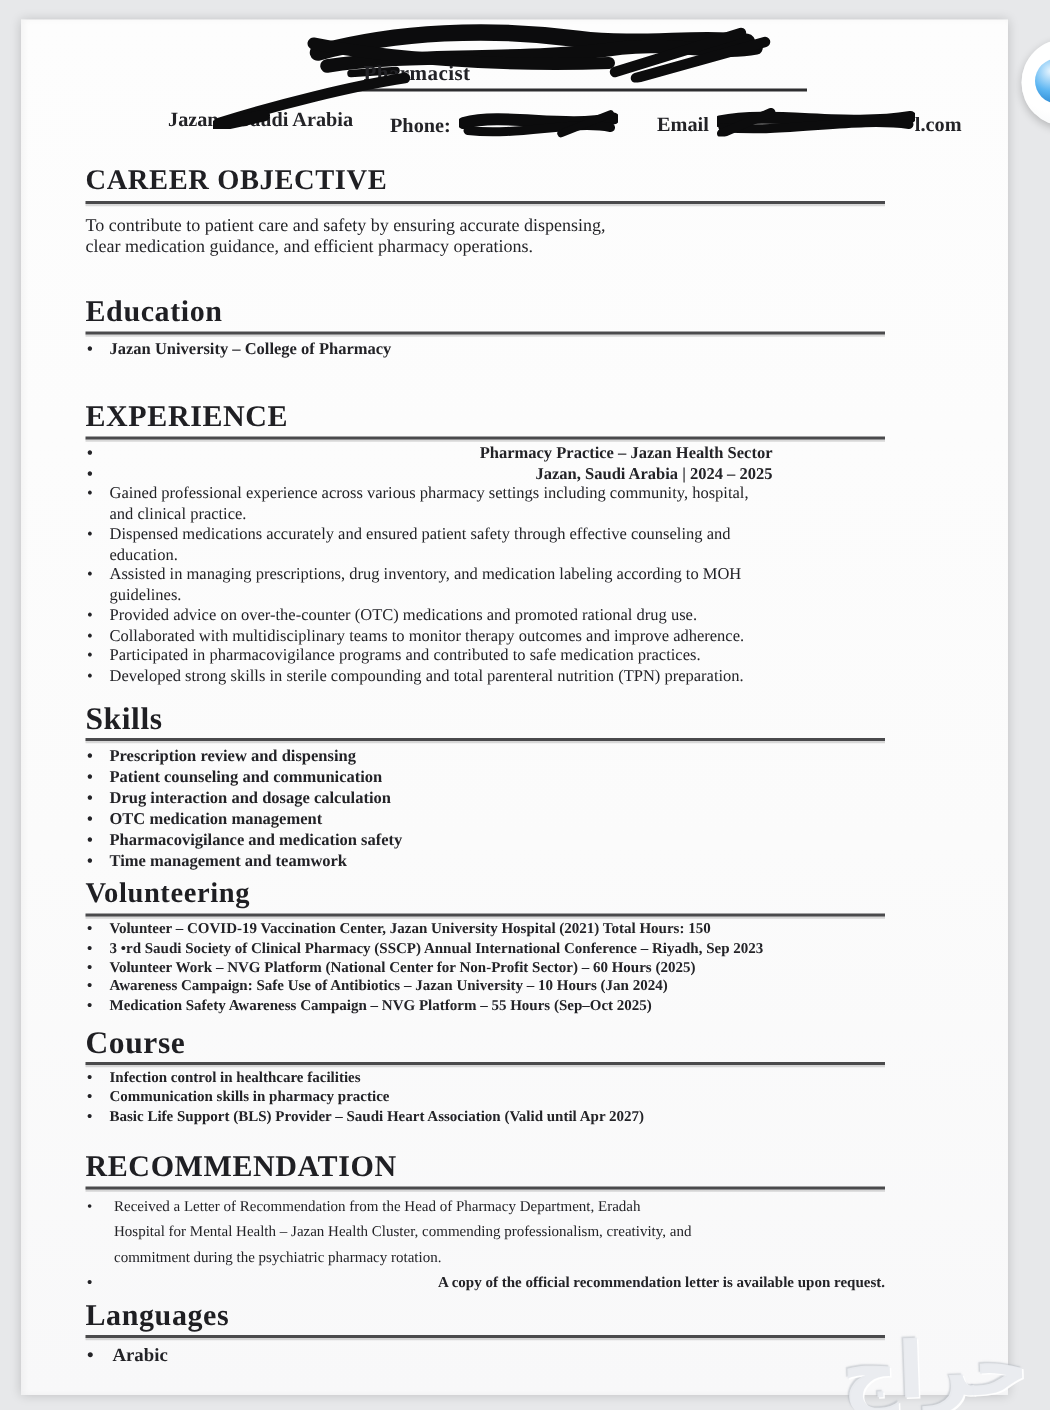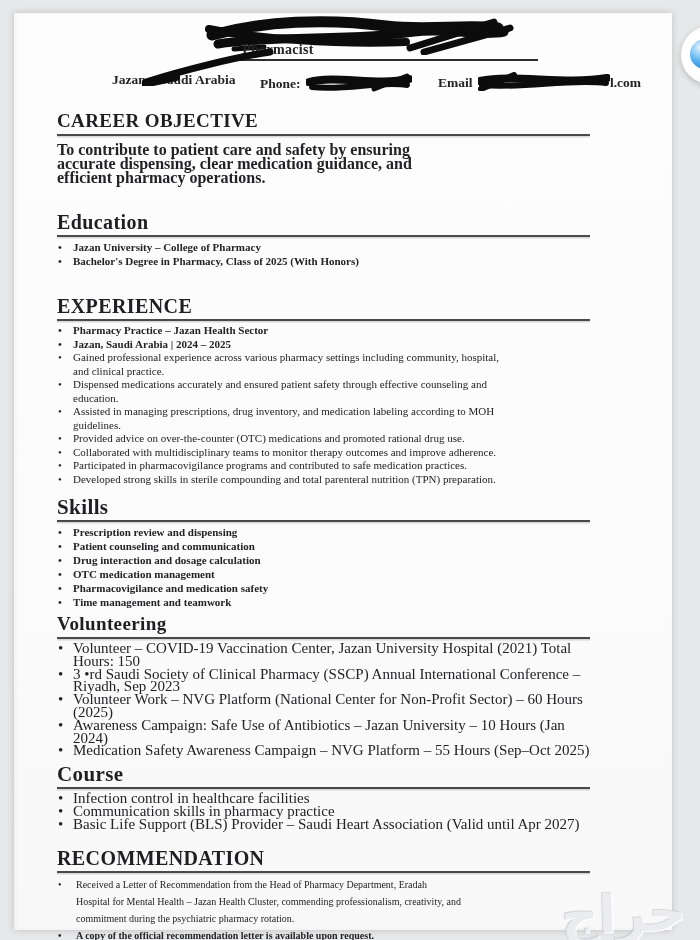--- a/index.html
+++ b/index.html
@@ -41,29 +41,29 @@
   .sec-career       { margin-top:0; }
   .sec-education    { margin-top:26px; }
   .sec-experience   { margin-top:27px; }
   .sec-skills       { margin-top:10px; }
   .sec-volunteering { margin-top:4px; }
   .sec-course       { margin-top:6px; }
   .sec-recommend    { margin-top:16px; }
   .sec-languages    { margin-top:2px; }
   .objective {
     margin-top:7px; max-width:362px;
-    font-size:16px; font-weight:bold; line-height:14px;
+    font-size:12px; font-weight:normal; line-height:14px;
   }
   ul { list-style:none; margin-top:3px; }
   li { position:relative; padding-left:16px; font-size:11px; line-height:14px; }
   li::before { content:"•"; position:absolute; left:1px; top:0; }
   ul.bold li { font-weight:bold; }
-  li.b { font-weight:bold; }
+  li.b { font-weight:bold;text-align:right; }
   .sec-experience li { line-height:13.5px; max-width:458px; }
-  .sec-volunteering li, .sec-course li { font-size:15px; line-height:12.8px; font-weight:normal; }
+  .sec-volunteering li, .sec-course li { font-size:10px; line-height:12.8px; font-weight:bold; }
   .sec-recommend li { font-size:10px; line-height:17px; padding-left:19px; }
   .sec-recommend li:first-child { max-width:404px; }
   .sec-languages li { font-size:12.5px; line-height:16px; font-weight:bold; padding-left:18px; }
   
   .scr path { fill:none; stroke:#0c0c0d; stroke-linecap:round; }
   
   .watermark {
     position:absolute; right:-14px; bottom:-14px;
     font-family:"DejaVu Sans", sans-serif;
     font-size:52px; font-weight:bold; direction:rtl;
@@ -132,21 +132,20 @@
       <h2 class="caps-sm">CAREER OBJECTIVE</h2>
       <div class="rule"></div>
       <p class="objective">To contribute to patient care and safety by ensuring accurate dispensing, clear medication guidance, and efficient pharmacy operations.</p>
     </section>
 
     <section class="sec-education">
       <h2>Education</h2>
       <div class="rule"></div>
       <ul class="bold">
         <li>Jazan University – College of Pharmacy</li>
-        <li>Bachelor's Degree in Pharmacy, Class of 2025 (With Honors)</li>
       </ul>
     </section>
 
     <section class="sec-experience">
       <h2>EXPERIENCE</h2>
       <div class="rule"></div>
       <ul>
         <li class="b">Pharmacy Practice – Jazan Health Sector</li>
         <li class="b">Jazan, Saudi Arabia | 2024 – 2025</li>
         <li>Gained professional experience across various pharmacy settings including community, hospital, and clinical practice.</li>

